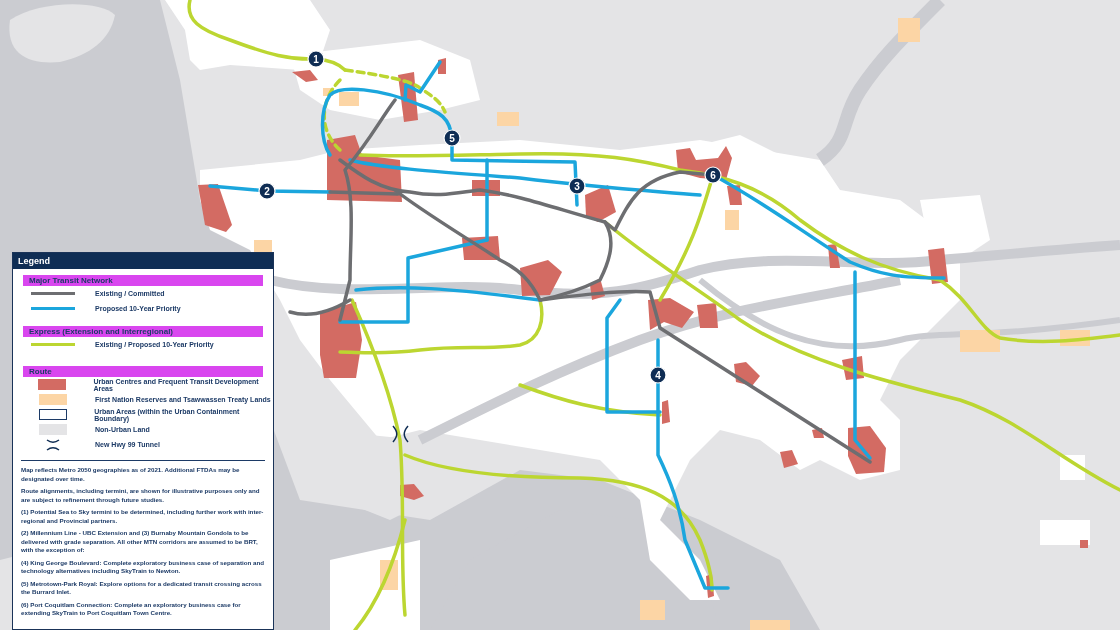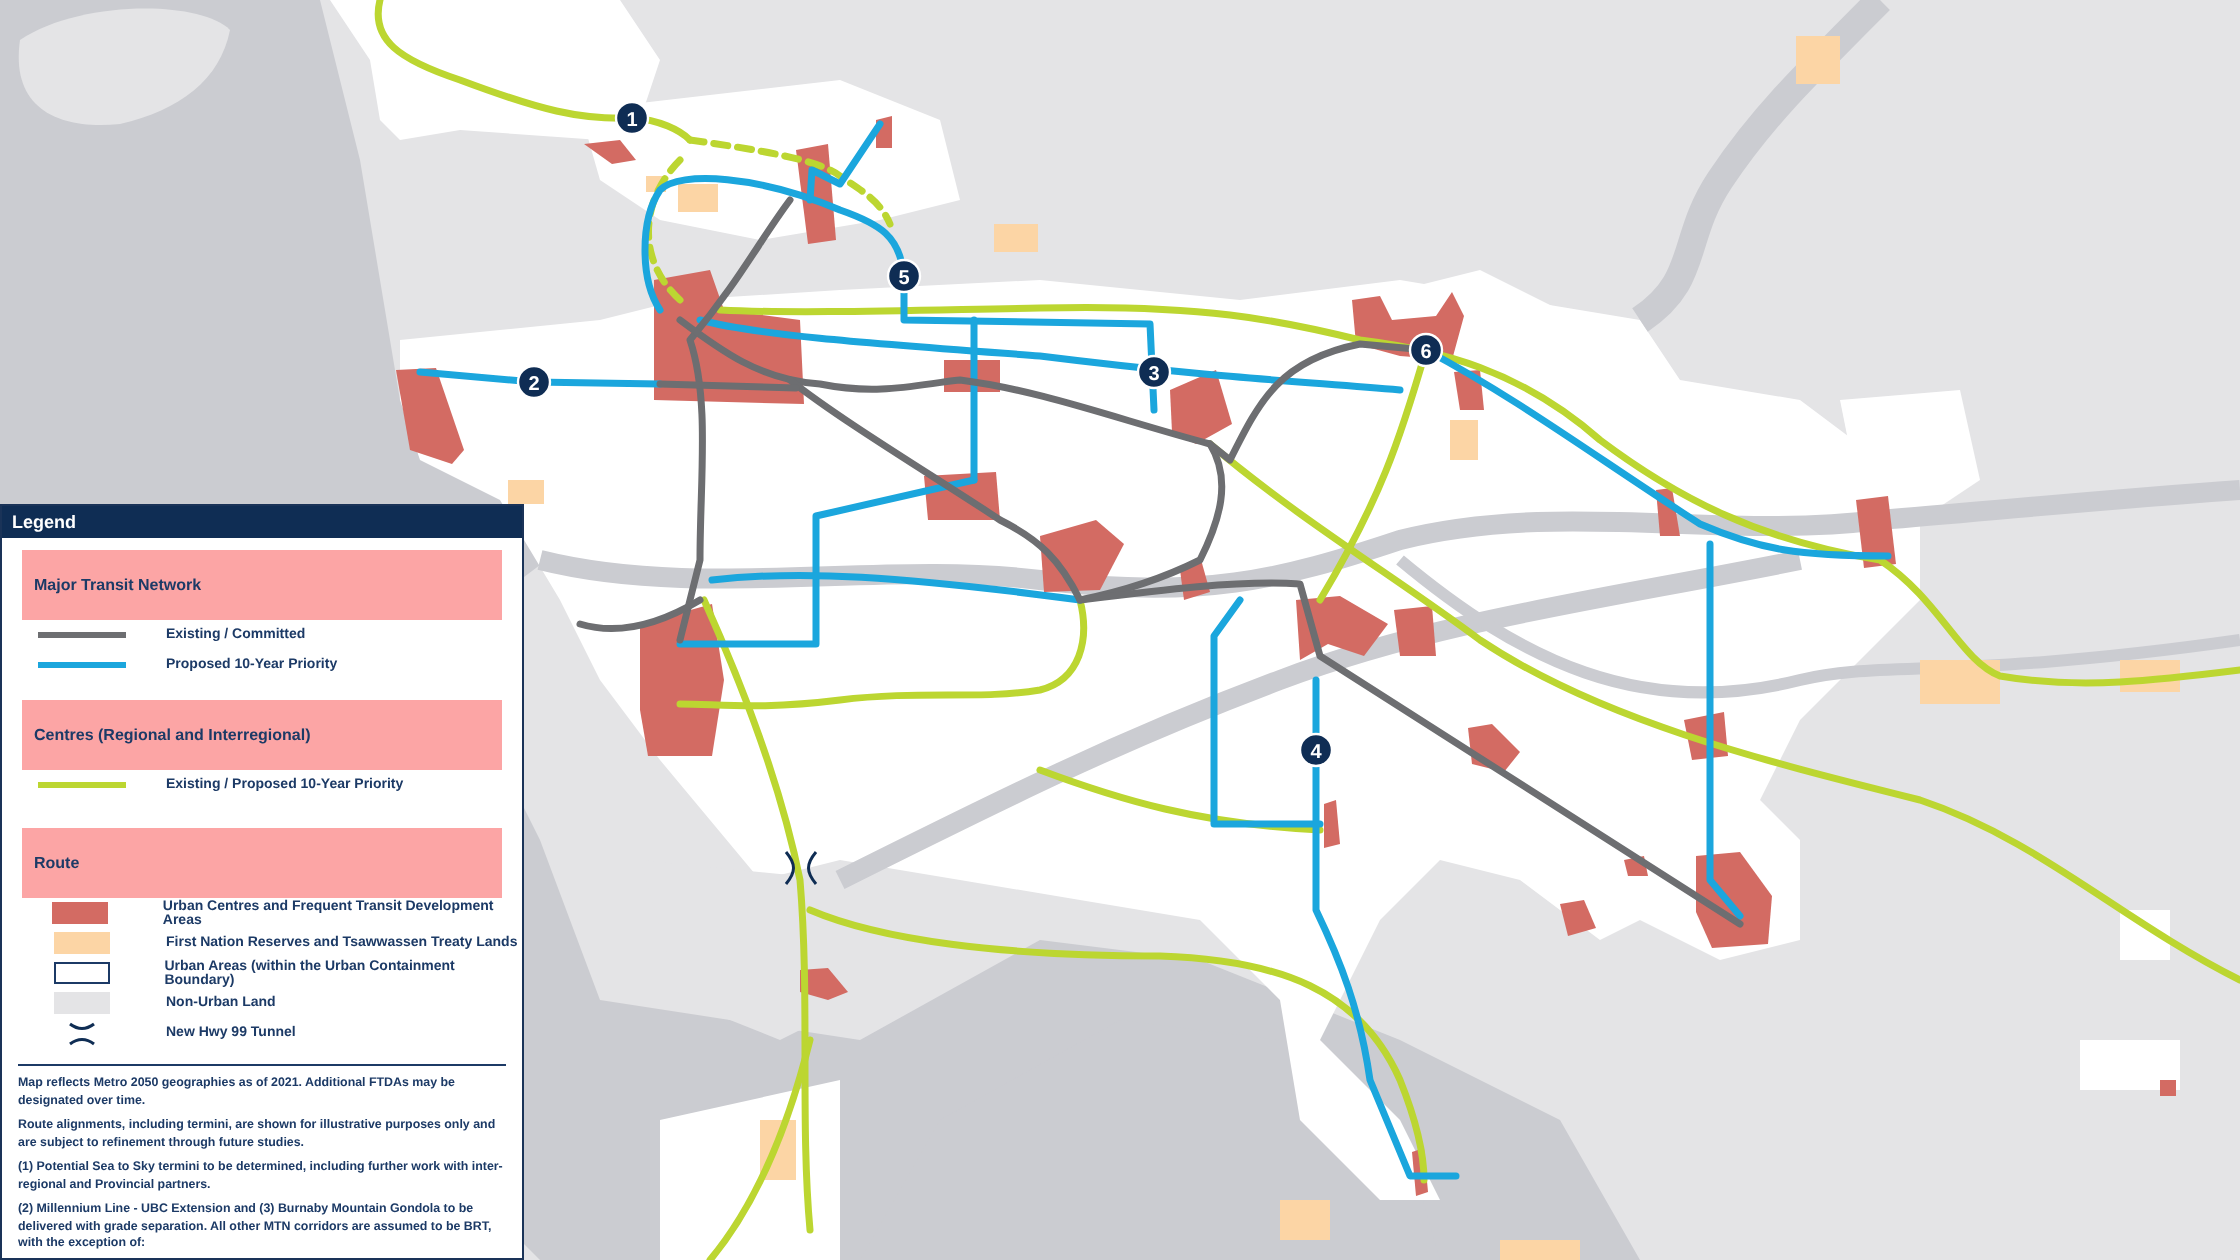--- a/index.html
+++ b/index.html
@@ -1,20 +1,20 @@
 <!DOCTYPE html>
 <html><head>
 <meta charset="utf-8">
 <style>
   html,body{margin:0;padding:0;}
   body{width:1120px;height:630px;overflow:hidden;position:relative;background:#cbccd1;font-family:"Liberation Sans",sans-serif;}
   #map{position:absolute;left:0;top:0;width:1120px;height:630px;}
-  .legend{position:absolute;left:0;top:252px;width:262px;height:378px;background:#fff;border:1px solid #1a3358;box-sizing:border-box;color:#1c3a66;overflow:hidden;}
+  .legend{position:absolute;left:12px;top:252px;width:262px;height:378px;background:#fff;border:1px solid #1a3358;box-sizing:border-box;color:#1c3a66;overflow:hidden;}
   .legend-header{background:#0f2d54;color:#fff;font-size:9px;font-weight:bold;padding:3px 5px;height:10px;line-height:10px;}
-  .section-title{background:#fca5a5;margin:6px 10px 0 10px;padding:12px 6px;font-size:8px;font-weight:bold;color:#1c3a66;height:11px;line-height:11px;}
+  .section-title{background:#d946ef;margin:6px 10px 0 10px;padding:0 6px;font-size:8px;font-weight:bold;color:#1c3a66;height:11px;line-height:11px;}
   .legend-row{display:flex;align-items:center;height:15px;margin-left:18px;font-size:7px;font-weight:bold;color:#1c3a66;}
   .swatch{width:44px;display:flex;justify-content:center;align-items:center;margin-right:20px;}
   .line-swatch{width:44px;height:3px;}
   .box-swatch{width:28px;height:11px;}
   .notes{margin:8px 8px 0 8px;border-top:1px solid #1c3a66;padding-top:5px;font-size:6.2px;font-weight:bold;line-height:8.5px;color:#1c3a66;}
   .notes p{margin:0 0 4px 0;}
   .badge{font-family:"Liberation Sans",sans-serif;font-size:10px;font-weight:bold;fill:#fff;}
 </style>
 </head>
 <body>
@@ -172,21 +172,21 @@
       </span>
     <span>Existing / Committed</span>
   </div>
   <div class="legend-row">
     <span class="swatch">
         <span class="line-swatch" style="background:#1ba6dd"></span>
       </span>
     <span>Proposed 10-Year Priority</span>
   </div>
 
-  <div class="section-title" style="margin-top:10px">Centres (Regional and Interregional)</div>
+  <div class="section-title" style="margin-top:10px">Express (Extension and Interregional)</div>
   <div class="legend-row">
     <span class="swatch">
         <span class="line-swatch" style="background:#bcd631"></span>
       </span>
     <span>Existing / Proposed 10-Year Priority</span>
   </div>
 
   <div class="section-title" style="margin-top:14px">Route</div>
   <div class="legend-row">
     <span class="swatch">

